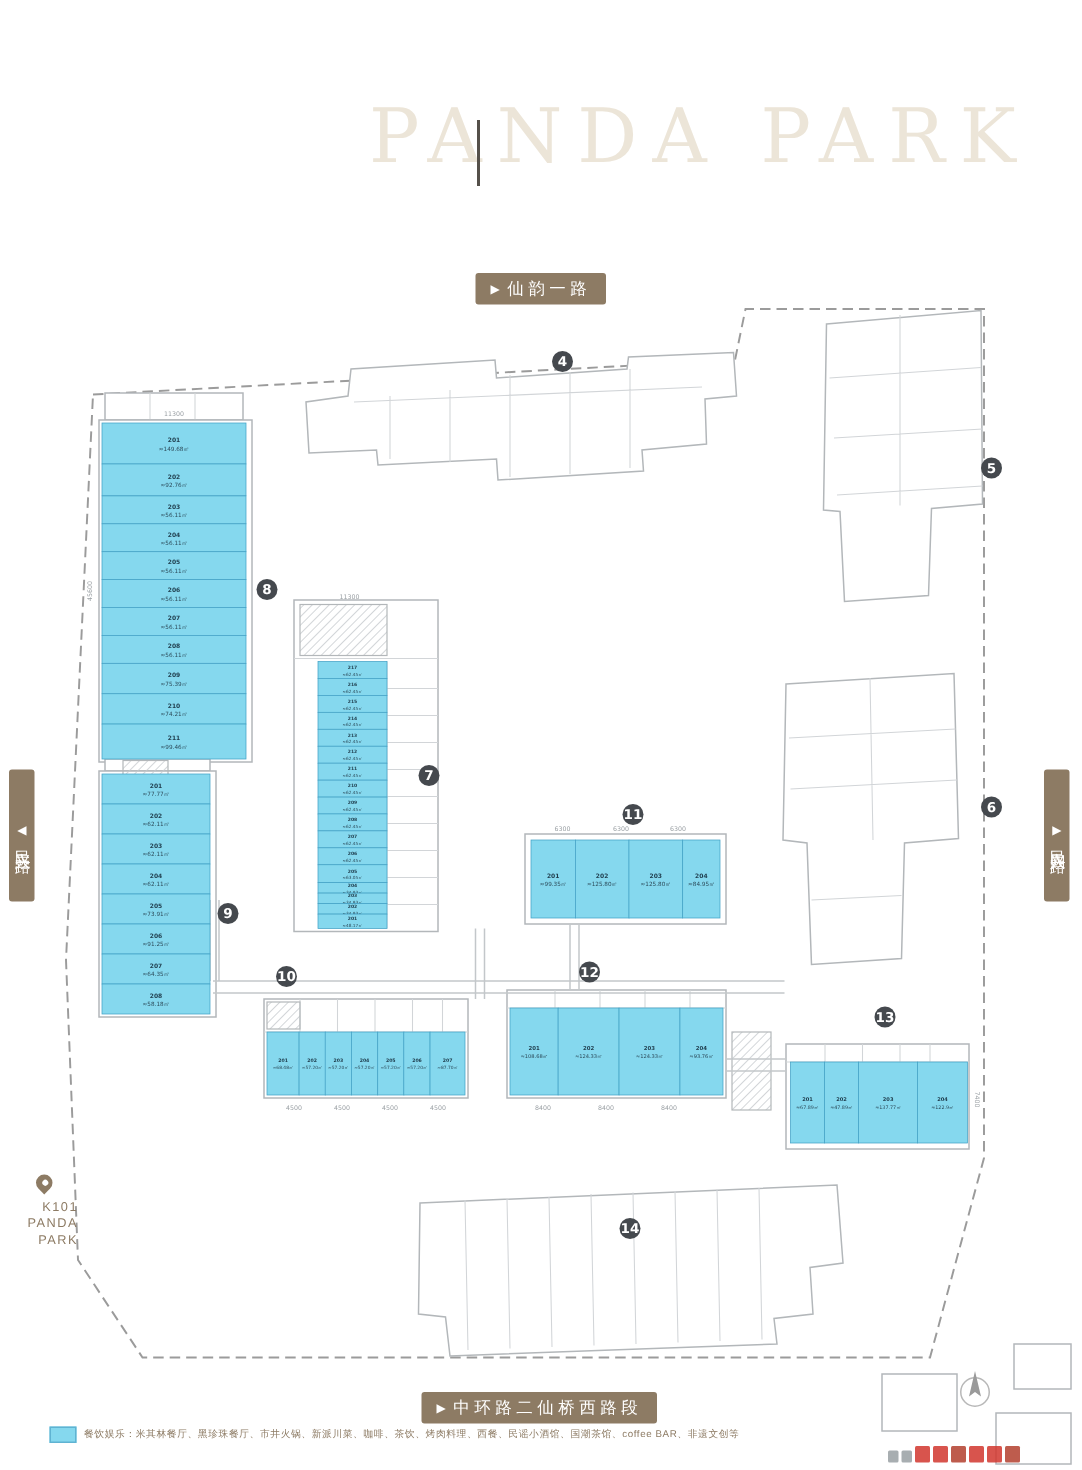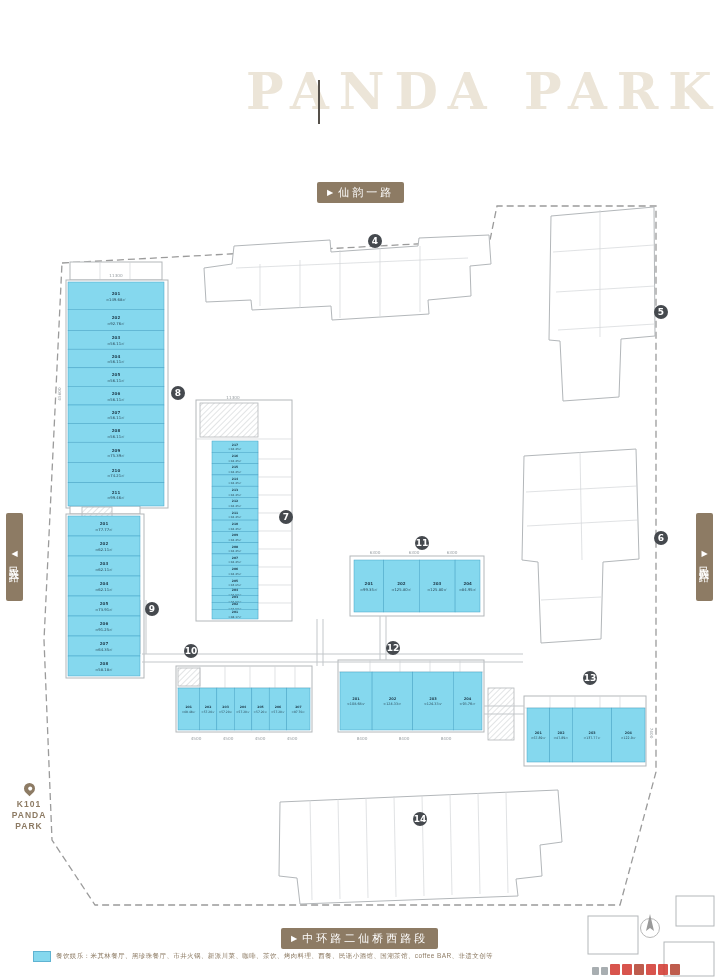--- a/index.html
+++ b/index.html
@@ -1,42 +1,42 @@
 <!DOCTYPE html>
 <html><head>
 <meta charset="utf-8">
 <style>
   html,body{margin:0;padding:0;background:#fff;}
   .page{position:relative;width:721px;height:980px;background:#fff;overflow:hidden;
         font-family:"Liberation Sans","DejaVu Sans",sans-serif;}
   
   .wm{position:absolute;left:246px;top:62px;z-index:0;
       font-family:"DejaVu Serif","Liberation Serif",serif;
-      font-size:50px;font-weight:700;letter-spacing:10px;color:#ece5d8;white-space:nowrap;}
+      font-size:50px;font-weight:400;letter-spacing:10px;color:#ece5d8;white-space:nowrap;}
   .hdr-index{position:absolute;left:230px;top:70px;z-index:2;
       font-family:"DejaVu Serif","Liberation Serif",serif;
       font-size:46px;color:#8c7a63;letter-spacing:3px;}
   .hdr-divider{position:absolute;left:318px;top:80px;width:1.5px;height:44px;background:#55504a;z-index:2;}
   .hdr-title{position:absolute;left:376px;top:86px;z-index:2;margin:0;
       font-size:25px;font-weight:700;color:#2f2f2f;letter-spacing:4px;white-space:nowrap;}
   
   .road-h{position:absolute;z-index:3;background:#8d7b64;color:#fff;font-size:11px;
       padding:3px 10px;border-radius:2px;letter-spacing:3px;display:flex;align-items:center;gap:5px;white-space:nowrap;}
   .road-h .arr{font-size:8px;letter-spacing:0;}
   .road-top{left:317px;top:182px;}
   .road-bottom{left:281px;top:928px;}
   .road-vert{position:absolute;z-index:3;width:17px;height:88px;background:#8d7b64;color:#fff;
       writing-mode:vertical-rl;text-orientation:upright;display:flex;align-items:center;justify-content:center;
       font-size:10.5px;letter-spacing:2px;border-radius:2px;}
   .road-vert .arr{font-size:8px;letter-spacing:0;}
   .road-left{left:6px;top:513px;}
   .road-right{left:696px;top:513px;}
   
-  .k101{position:absolute;left:6px;top:783px;width:46px;text-align:center;z-index:3;
-      color:#8d7b64;font-size:8.5px;font-weight:700;letter-spacing:1px;line-height:1.3;}
+  .k101{position:absolute;left:6px;top:783px;width:46px;text-align:right;z-index:3;
+      color:#8d7b64;font-size:8.5px;font-weight:400;letter-spacing:1px;line-height:1.3;}
   .pin{width:11px;height:11px;background:#8d7b64;border-radius:50% 50% 50% 0;
       transform:rotate(-45deg);margin:0 auto 5px auto;position:relative;}
   .pin::after{content:"";position:absolute;width:4px;height:4px;background:#fff;border-radius:50%;top:3.5px;left:3.5px;}
   
   .legend{position:absolute;left:33px;top:951px;z-index:3;display:flex;align-items:center;gap:5px;}
   .swatch{display:inline-block;width:16px;height:9px;background:#85d8ee;border:1px solid #5fb3d2;}
   .legend-text{font-size:6.5px;color:#8d7b64;letter-spacing:.4px;white-space:nowrap;}
   
   .corner-wm{position:absolute;left:592px;top:964px;z-index:3;display:flex;gap:2px;align-items:flex-end;opacity:.85;}
   .corner-wm i{display:block;width:10px;height:11px;background:#d2372e;border-radius:1px;}

